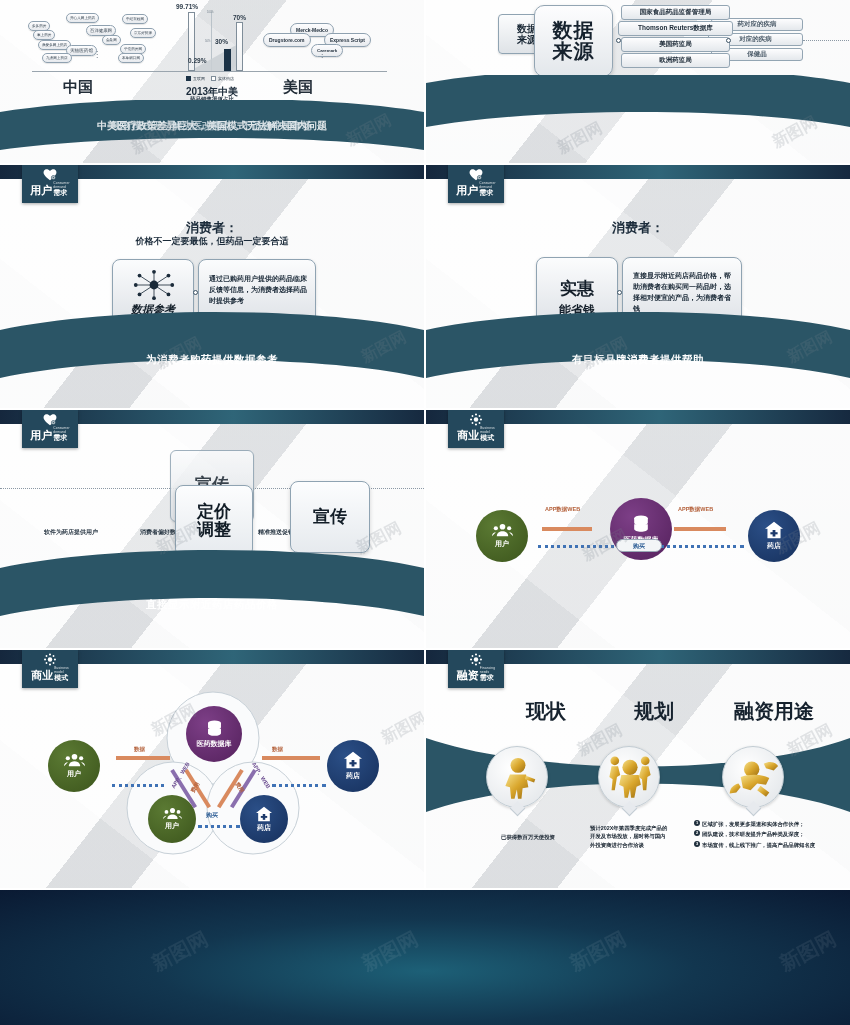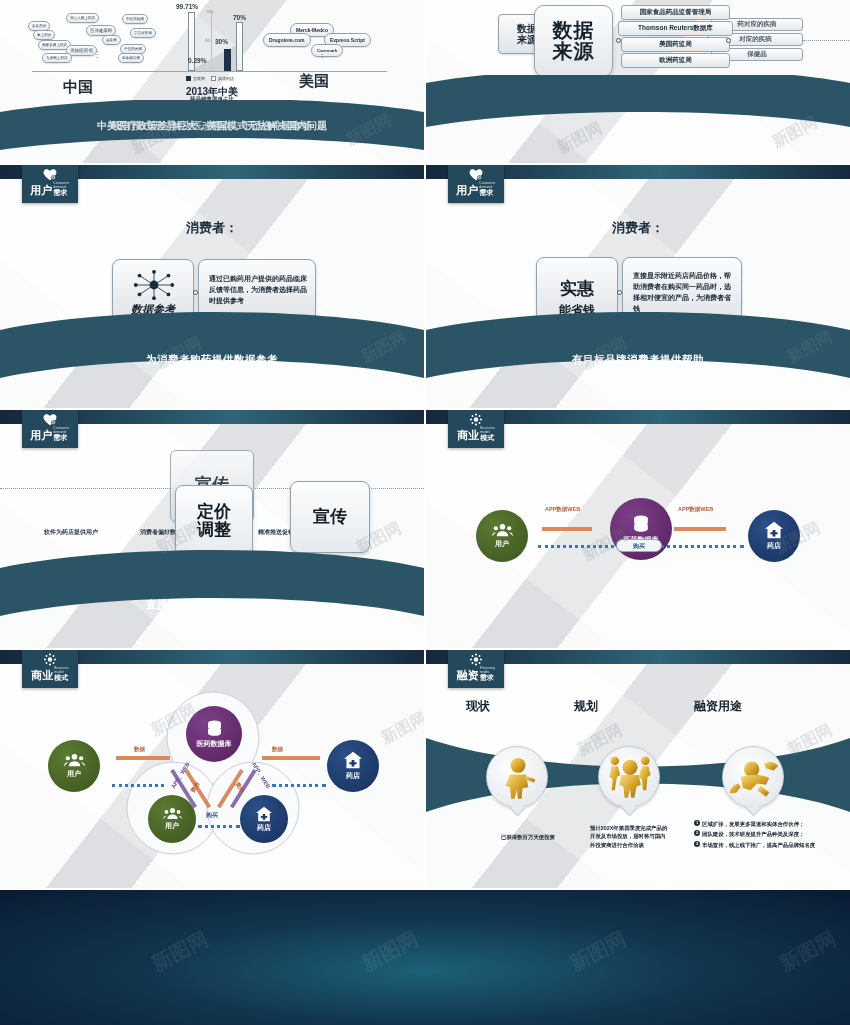--- a/index.html
+++ b/index.html
@@ -114,21 +114,21 @@
   .n-user { background:radial-gradient(circle at 35% 30%, #5b7a33, #3c551c); }
   .n-db   { background:radial-gradient(circle at 35% 30%, #7d3f87, #54215c); }
   .n-shop { background:radial-gradient(circle at 35% 30%, #2b4f87, #16305c); }
   .arrowlbl { position:absolute; font-size:5.5px; font-weight:bold; color:#b4603a; white-space:nowrap; }
   .arrow { position:absolute; height:4px; background:#d98a5f; }
   .arrow.purple { background:#8a6fae; }
   .dashline { position:absolute; border-top:3px dotted #3f72b5; }
   .buylbl { position:absolute; font-size:6px; font-weight:bold; color:#2f5f96; }
 
   
-  .fin-h { position:absolute; font-size:12px; font-weight:bold; color:#16222e; text-align:left; }
+  .fin-h { position:absolute; font-size:20px; font-weight:bold; color:#16222e; text-align:right; }
   .bubble { position:absolute; width:62px; height:62px; border-radius:50%;
             background:radial-gradient(circle at 40% 35%, #ffffff, #dfe3e7);
             border:1px solid #c2ccd3; box-shadow:0 1px 3px rgba(0,0,0,.18); }
   .bubble:after { content:""; position:absolute; left:50%; bottom:-7px; margin-left:-5px;
                   width:10px; height:10px; background:#e7eaee; border-right:1px solid #c2ccd3;
                   border-bottom:1px solid #c2ccd3; transform:rotate(45deg); }
   .fin-t { position:absolute; font-size:5.4px; font-weight:bold; color:#16222e; line-height:1.55; }
   .fin-li { position:relative; padding-left:8px; margin-bottom:2px; }
   .fin-li b { position:absolute; left:0; top:0; display:inline-block;
               width:6px; height:6px; border-radius:50%; background:#1f2f3d; color:#fff;
@@ -194,21 +194,21 @@
 
     <div class="legend" style="left:186px;top:76px;">
       <span><i class="k"></i><span>互联网</span></span>
       <span><i class="w"></i><span>实体药店</span></span>
     </div>
 
     <div class="ctitle" style="top:85px;font-size:10px;font-weight:bold;">2013年中美</div>
     <div class="ctitle" style="top:96px;font-size:5.5px;font-weight:bold;">药品销售渠道占比</div>
 
     <div class="country" style="left:63px;top:78px;">中国</div>
-    <div class="country" style="left:283px;top:72px;margin-left:16px;">美国</div>
+    <div class="country" style="left:283px;top:78px;">美国</div>
 
     <svg style="position:absolute;left:0;top:100px;" width="424" height="63">
       <path d="M0,12 C110,-6 320,-6 424,12 L424,50 C320,34 110,34 0,50 Z" fill="#2b5566"></path>
     </svg>
     <div class="ovl" style="top:119px;height:14px;">
       <span style="font-size:10px;font-weight:bold;color:#ffffff;opacity:.85;">中美医疗政策差异巨大，美国模式无法解决国内问题</span>
       <span style="font-size:10px;font-weight:bold;color:#dfe7ec;opacity:.75;">现有模式无法解决医改痛点，不适合中国市场</span>
     </div>
     <div class="wm" style="left:130px;top:128px;">新图网</div>
     <div class="wm" style="left:345px;top:120px;">新图网</div>
@@ -262,20 +262,21 @@
         <span class="bcn">用户</span>
         <span class="bsub">
           <span class="ben">Consumer</span>
           <span class="ben">demand</span>
           <span class="bcn2">需求</span>
         </span>
       </div>
     </div>
 
     <div class="hd1" style="position:absolute;top:54px;width:100%;">消费者：</div>
+    <div class="hd2" style="position:absolute;top:70px;width:100%;">价格不一定要最低，但药品一定要合适</div>
 
     <div class="ccard" style="left:112px;top:94px;width:82px;height:68px;font-style:italic;">
       <svg viewBox="0 0 70 54" style="position:absolute;left:11px;top:8px;width:60px;height:34px;">
         <g stroke="#1b2b3a" stroke-width="1.3">
           <line x1="35" y1="27" x2="12" y2="12"></line>
             <line x1="35" y1="27" x2="58" y2="12"></line>
           <line x1="35" y1="27" x2="12" y2="42"></line>
             <line x1="35" y1="27" x2="58" y2="42"></line>
           <line x1="35" y1="27" x2="35" y2="6"></line>
             <line x1="35" y1="27" x2="35" y2="48"></line>

